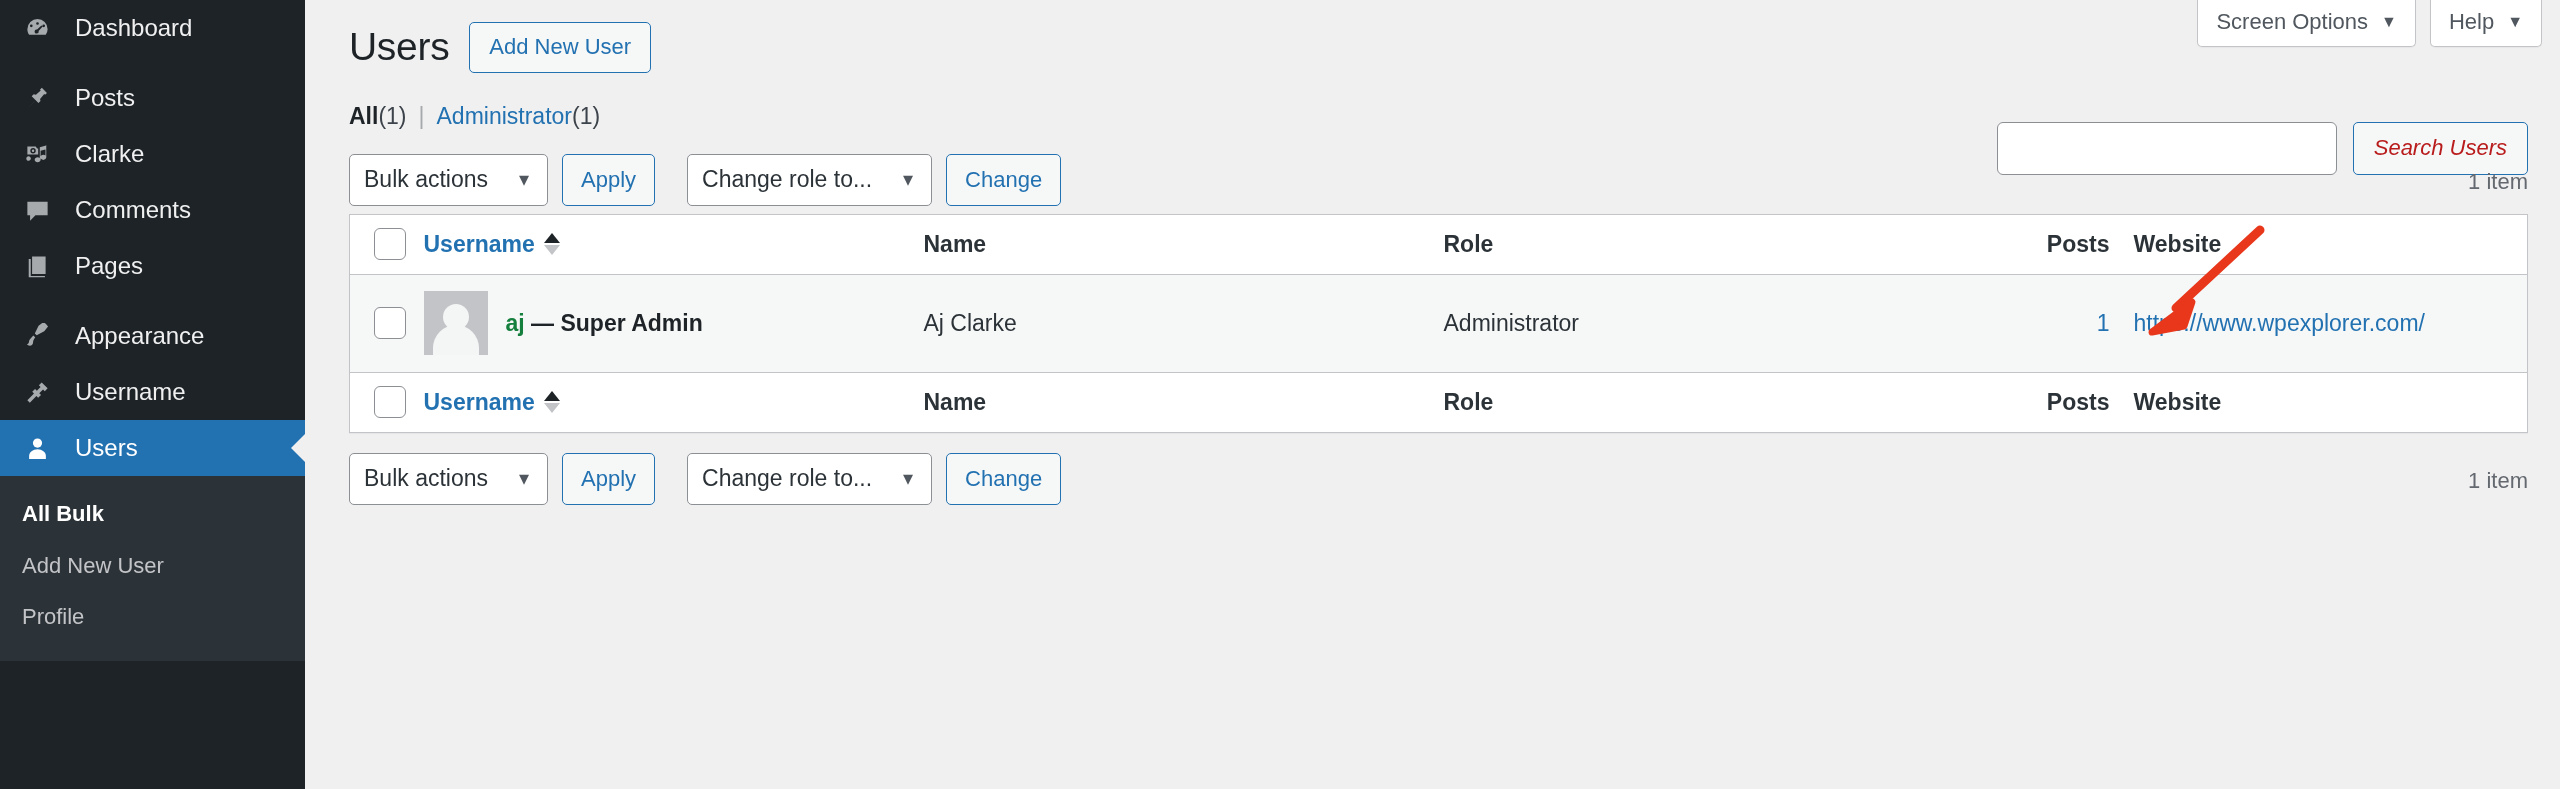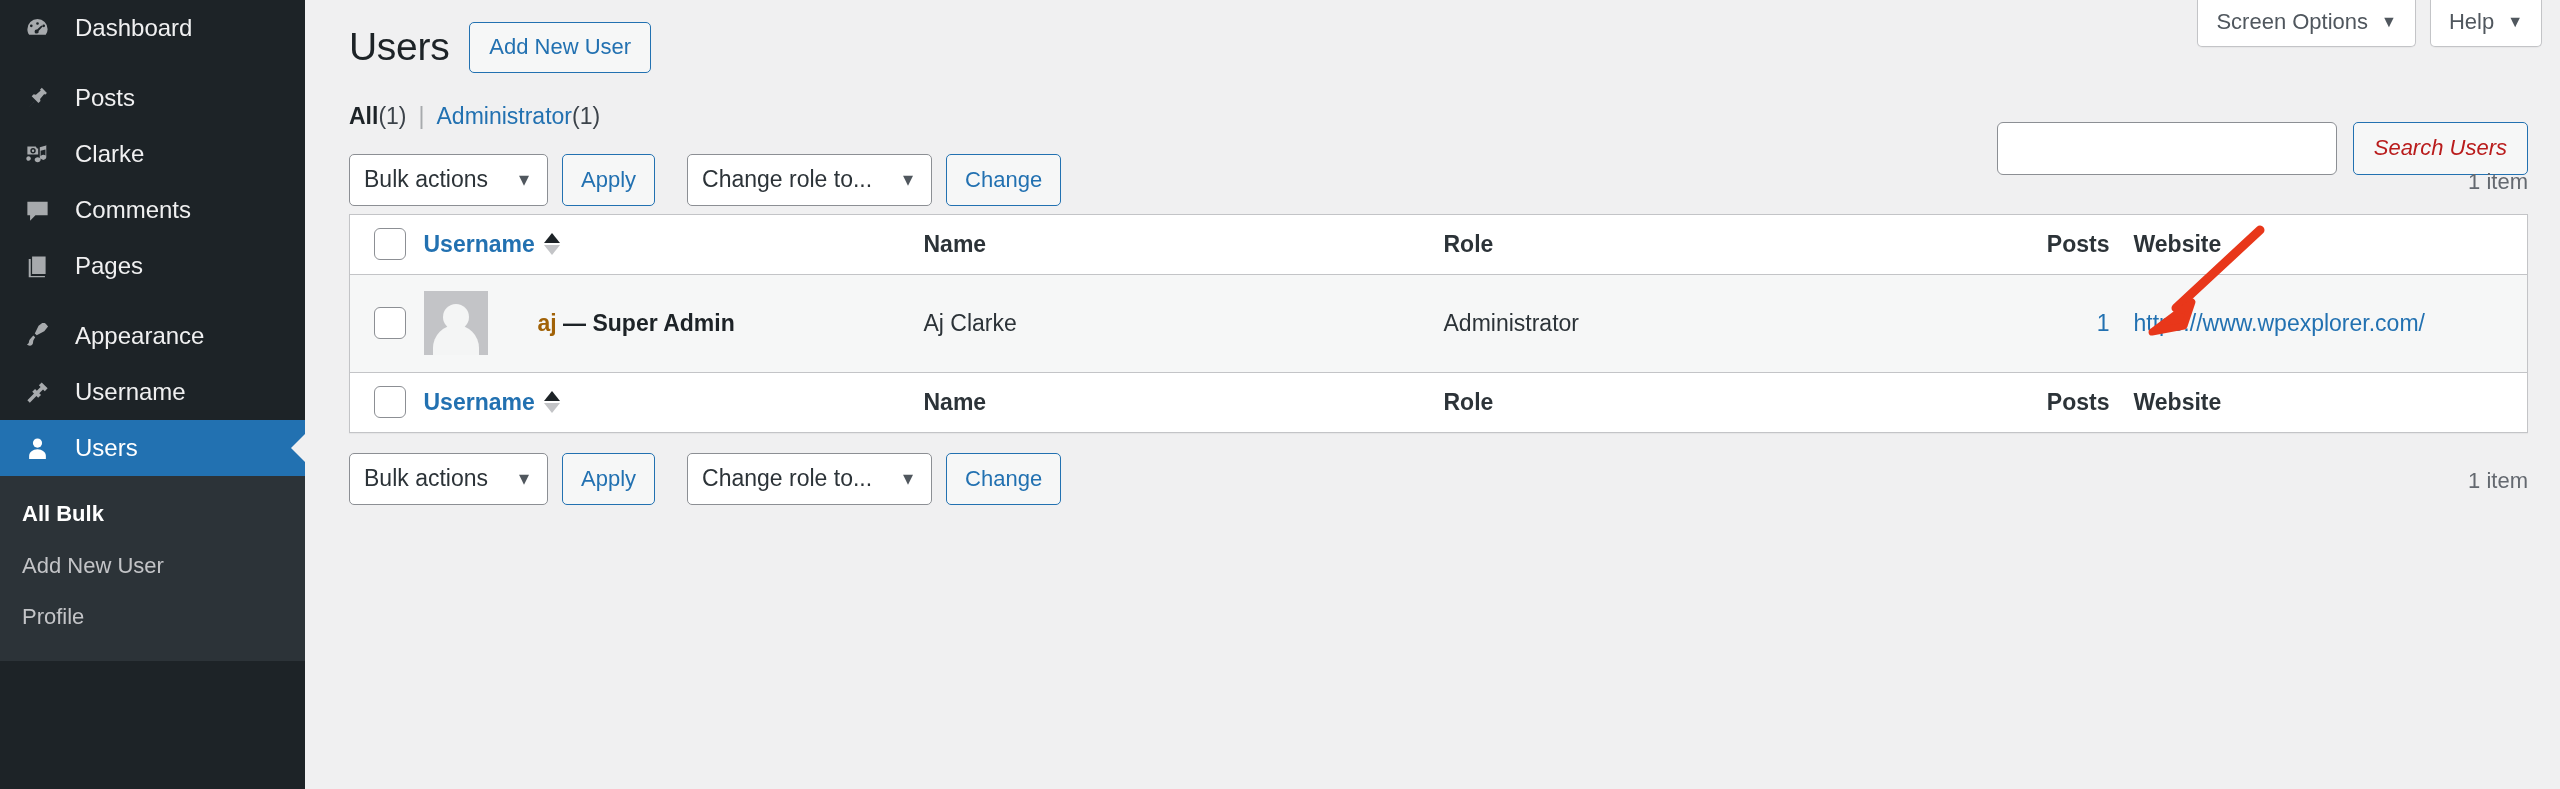--- a/index.html
+++ b/index.html
@@ -266,21 +266,21 @@
     border-radius: 50%;
     background: #f4f5f5;
   }
   .avatar .body {
     position: absolute; left: 50%; bottom: 0;
     transform: translateX(-50%);
     width: 46px; height: 30px;
     border-radius: 23px 23px 0 0;
     background: #f4f5f5;
   }
-  .uname-link { color: #a16207; text-decoration: none; font-weight: bold; margin-left: 32px; }
+  .uname-link { color: #15803d; text-decoration: none; font-weight: bold; }
   .uname-suffix { color: #1d2327; font-weight: bold; }
   .plain-link { color: #2271b1; text-decoration: none; }
 
   
   .annot-arrow {
     position: absolute;
     left: 1835px; top: 222px;
     width: 130px; height: 120px;
     pointer-events: none;
   }

